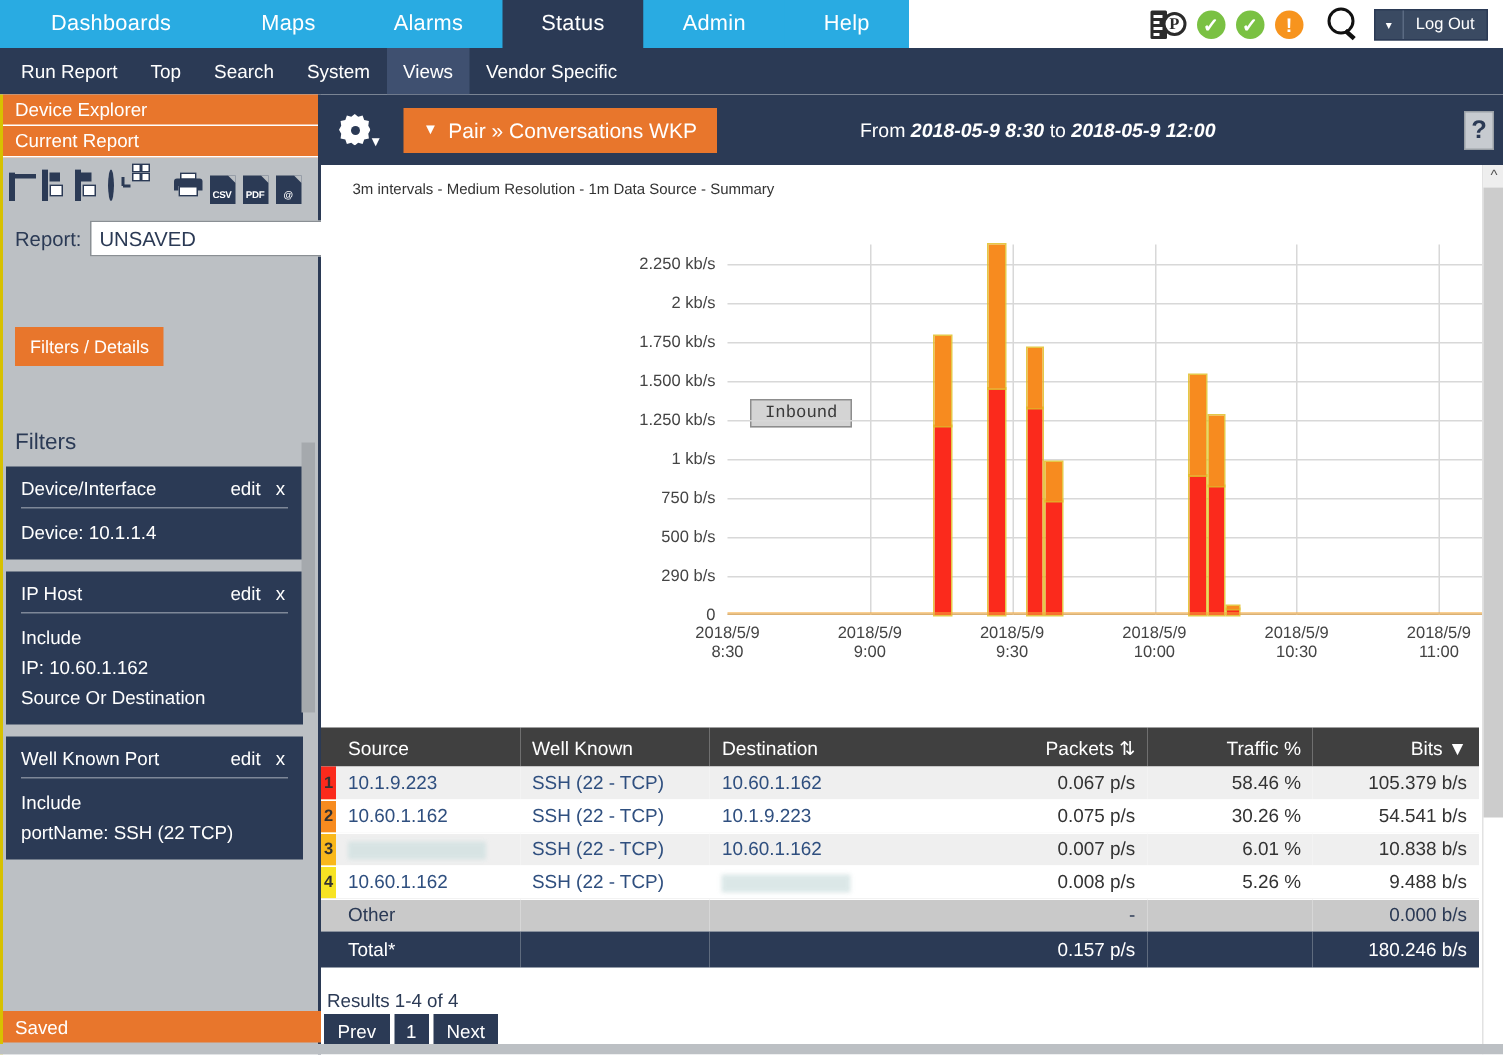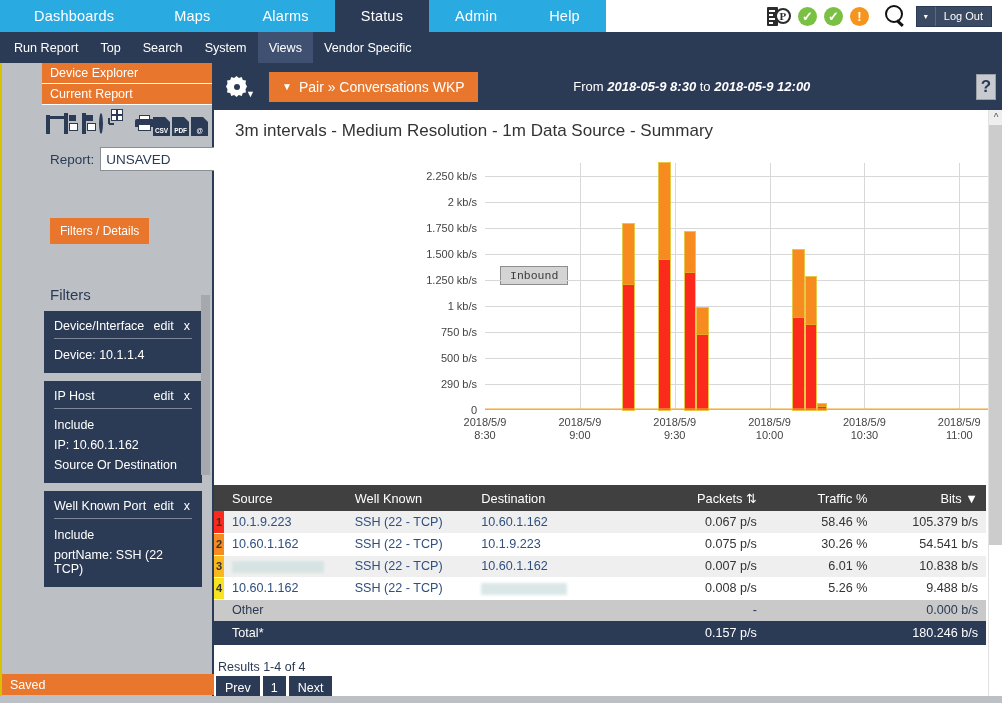--- a/index.html
+++ b/index.html
@@ -86,21 +86,20 @@
     padding:0 11px; cursor:pointer;
   }
   .subnav-item.first { padding-left:14px; }
   .subnav-item.active { background:#3f5070; }
 
   
   .sidebar {
     position:absolute; left:0; top:63px; width:214px; height:640px;
     background:#bcc0c4; border-right:2px solid #2b3a55;
     border-left:2px solid #d7c100;
-    padding-left:40px;
   }
   .sb-header {
     height:21px; background:#e8762c; color:#ffffff; font-size:12.5px;
     display:flex; align-items:center; padding-left:8px;
     border-bottom:1px solid #fff; cursor:pointer;
   }
   .sb-toolbar {
     height:36px; display:flex; align-items:center; gap:2px; padding:6px 4px 0 4px;
   }
   .tb-ico { width:20px; height:22px; position:relative; cursor:pointer; }
@@ -242,21 +241,21 @@
   }
   .range-text b { font-weight:bold;font-style:italic; }
   .help-btn {
     width:20px; height:26px; background:#c7cbd0; color:#2b3a55;
     font-size:17px; font-weight:bold; display:flex; align-items:center;
     justify-content:center; cursor:pointer; border:1px solid #9aa0a6;
   }
 
   .chart-body { position:relative; height:410px; background:#fff; }
   .chart-title {
-    position:absolute; left:21px; top:11px; font-size:17px; color:#333;
+    position:absolute; left:21px; top:11px; font-size:10px; color:#333;
   }
   .plot {
     position:absolute; left:271px; top:53px; width:664px; height:247px;
   }
   .gridline { position:absolute; left:0; width:664px; height:1px; background:#d8d8d8; }
   .vgrid { position:absolute; top:0; width:1px; height:247px; background:#d8d8d8; }
   .axis-y-label {
     position:absolute; right:0; font-size:11px; color:#444; text-align:right;
     width:60px; transform:translateY(-50%);
   }

